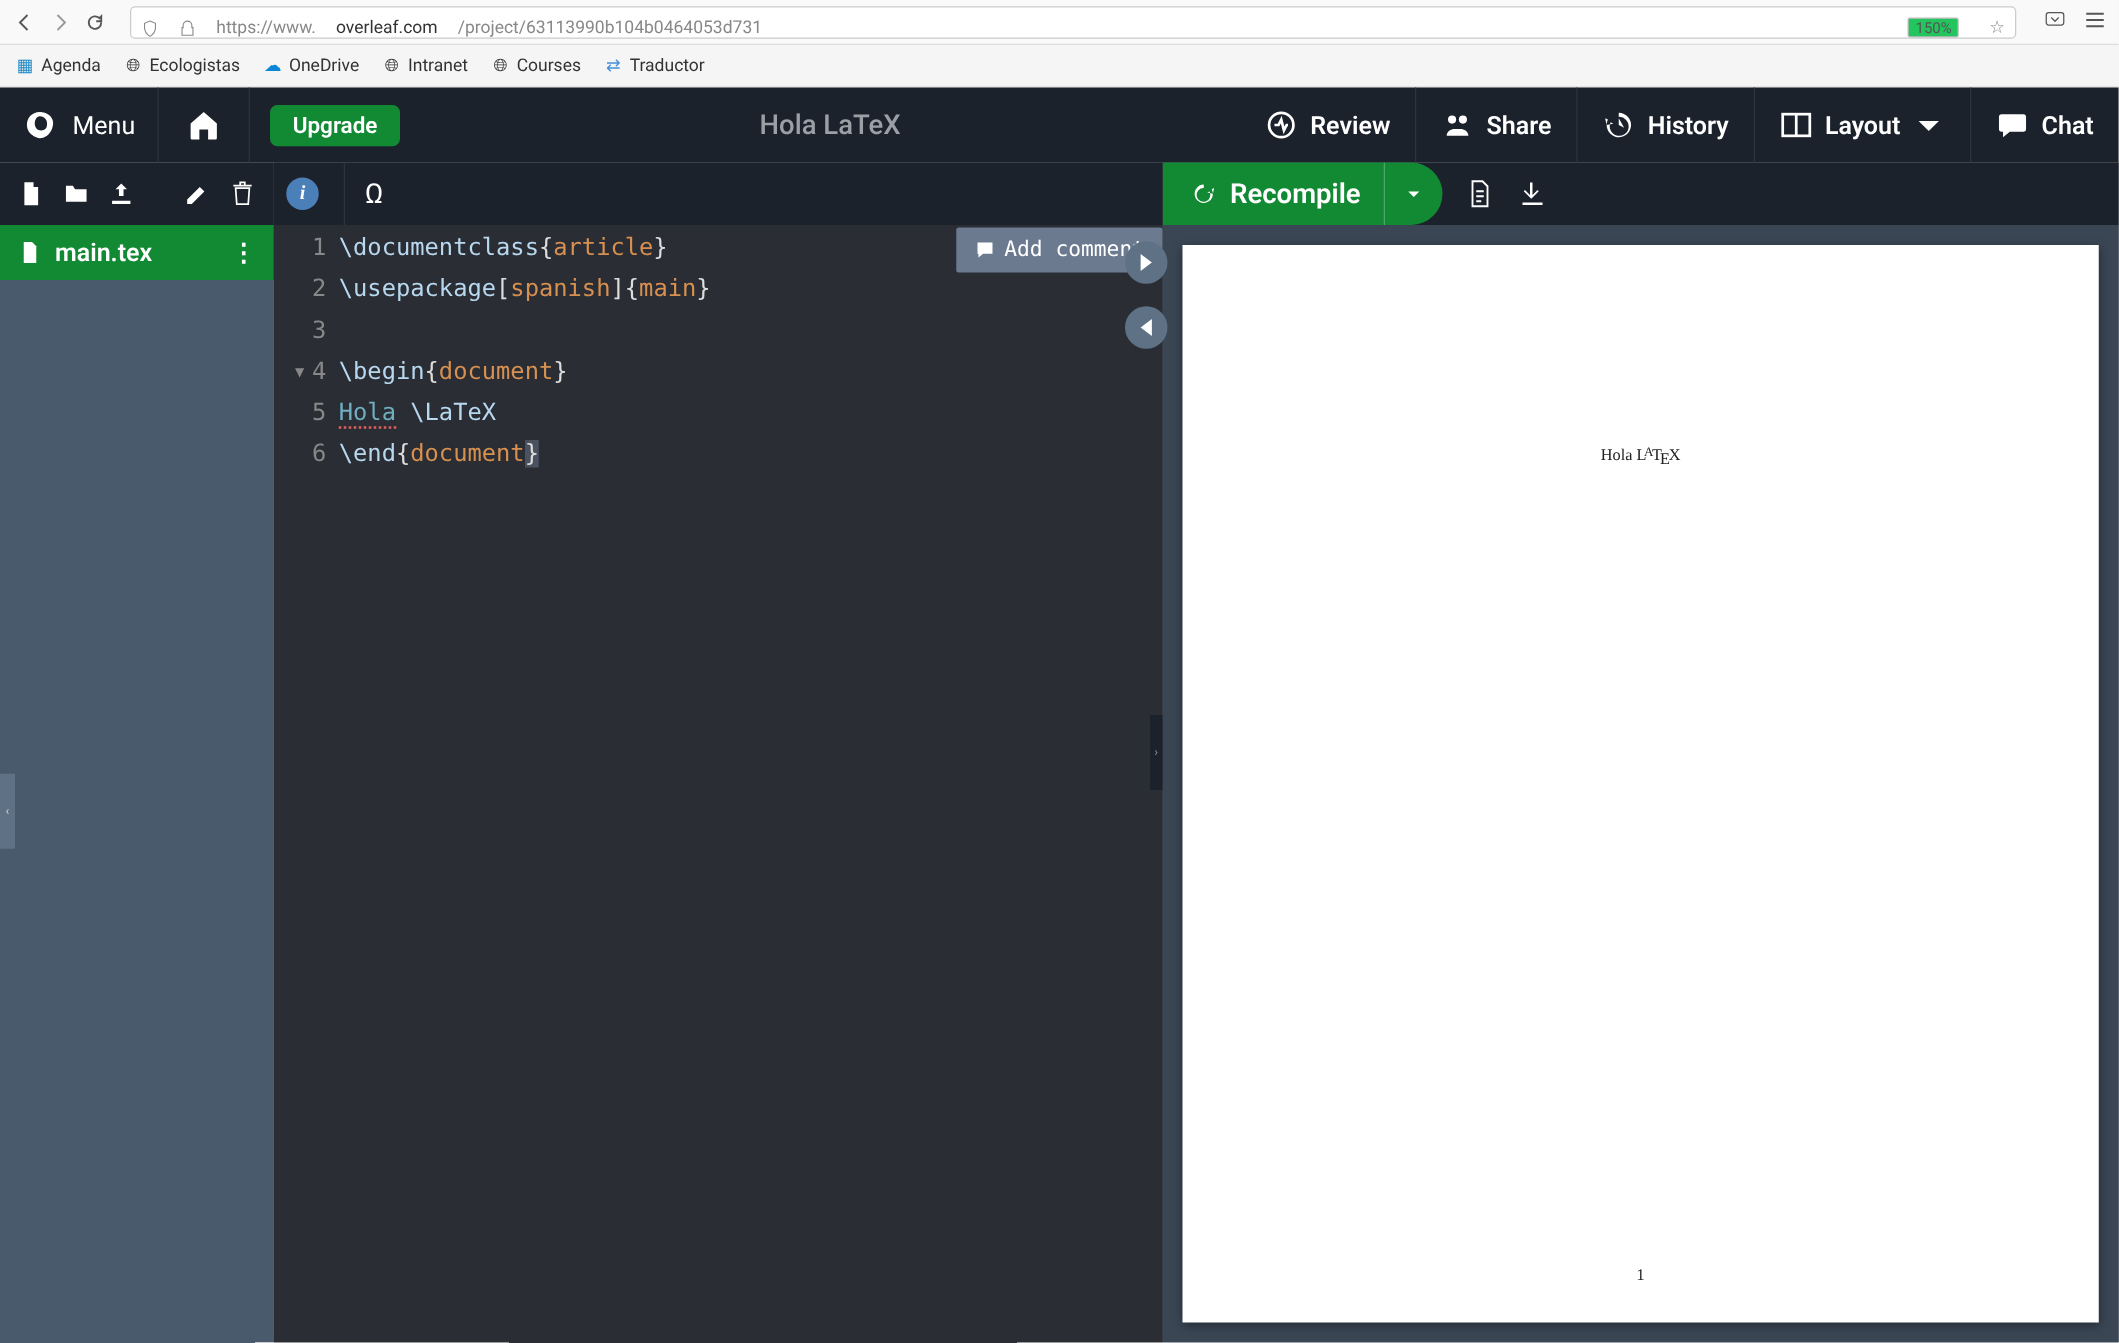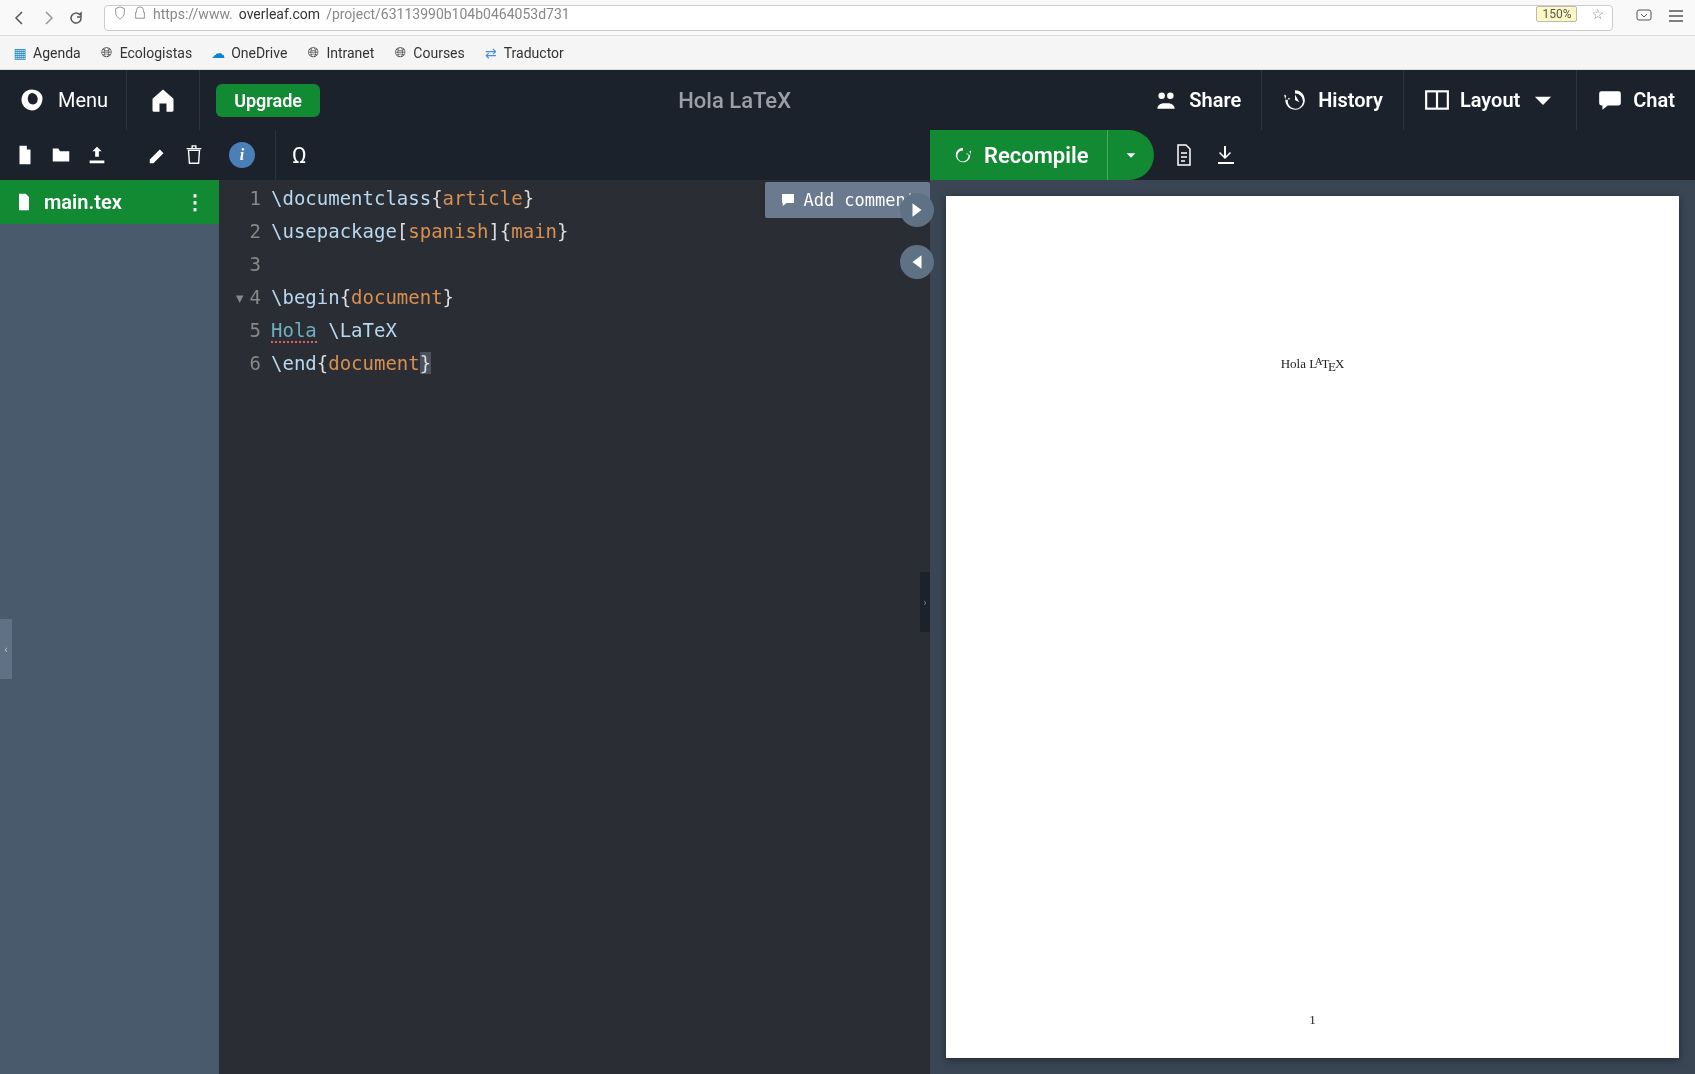--- a/index.html
+++ b/index.html
@@ -1,24 +1,24 @@
 <!DOCTYPE html>
 <html><head>
 <meta charset="utf-8">
 <style>
 * { margin: 0; padding: 0; box-sizing: border-box; }
 body { font-family: -apple-system, BlinkMacSystemFont, "Segoe UI", Roboto, sans-serif; background: #f5f5f5; width: 1695px; height: 1074px; overflow: hidden; }
 
 
 .browser-chrome { height: 36px; background: #f9f9fa; display: flex; align-items: center; padding: 0 10px; border-bottom: 1px solid #ddd; gap: 8px; }
 .nav-arrow { width: 20px; height: 20px; display: flex; align-items: center; justify-content: center; color: #555; cursor: pointer; }
-.url-bar { flex: 1; background: white; border: 1px solid #ccc; border-radius: 4px; height: 26px; display: flex; align-items: flex-start; padding: 0 8px; gap: 6px; margin-left: 10px; font-size: 14px; }
+.url-bar { flex: 1; background: white; border: 1px solid #ccc; border-radius: 4px; height: 26px; display: flex; align-items: flex-end; padding: 0 8px; gap: 16px; margin-left: 10px; font-size: 14px; }
 .url-host { color: #333; }
 .url-path { color: #888; }
-.zoom-badge { background: #fef9c3; border: 1px solid #bbb; border-radius: 2px; padding: 0 5px; font-size: 12px; color: #555; margin-left: auto; }
+.zoom-badge { background: #22c55e; border: 1px solid #bbb; border-radius: 2px; padding: 0 5px; font-size: 12px; color: #555; margin-left: auto; }
 .star-icon { color: #888; margin-left: 8px; }
 .right-icons { display: flex; gap: 14px; margin-left: 14px; color: #555; }
 
 
 .bookmarks-bar { height: 34px; background: #f5f5f5; display: flex; align-items: center; padding: 0 12px; gap: 18px; font-size: 14px; color: #333; border-bottom: 1px solid #ddd; }
 .bookmark-item { display: flex; align-items: center; gap: 5px; cursor: pointer; }
 .bm-icon { width: 16px; height: 16px; display: inline-flex; align-items: center; justify-content: center; }
 
 
 .top-toolbar { height: 60px; background: #1b222c; display: flex; align-items: center; color: white; }
@@ -166,20 +166,27 @@
   <div class="home-icon-wrap">
     <svg width="28" height="28" viewBox="0 0 24 24">
         <path d="M3 11l9-8 9 8v10a1 1 0 0 1-1 1h-5v-7h-6v7H4a1 1 0 0 1-1-1z" fill="white"></path>
       </svg>
   </div>
   <div class="upgrade-btn">Upgrade</div>
   <div class="project-title">Hola LaTeX</div>
   <div class="top-right">
     <div class="tool-section">
         <svg viewBox="0 0 24 24">
+          <circle cx="12" cy="12" r="9" stroke="white" stroke-width="2" fill="none"></circle>
+          <path d="M7 12h3l2-4 2 8 2-4h1" stroke="white" stroke-width="2" fill="none"></path>
+        </svg>
+        <span>Review</span>
+      </div>
+    <div class="tool-section">
+        <svg viewBox="0 0 24 24">
           <circle cx="8" cy="8" r="3" fill="white"></circle>
           <circle cx="16" cy="8" r="3" fill="white"></circle>
           <path d="M4 20c0-3 3-5 6-5h4c3 0 6 2 6 5" fill="white"></path>
         </svg>
         <span>Share</span>
       </div>
     <div class="tool-section">
         <svg viewBox="0 0 24 24">
           <path d="M12 3a9 9 0 1 1-8 5l-2-1 1 5 5-1-2-1a7 7 0 1 0 6-4z M12 7v5l4 2" fill="white"></path>
         </svg>

